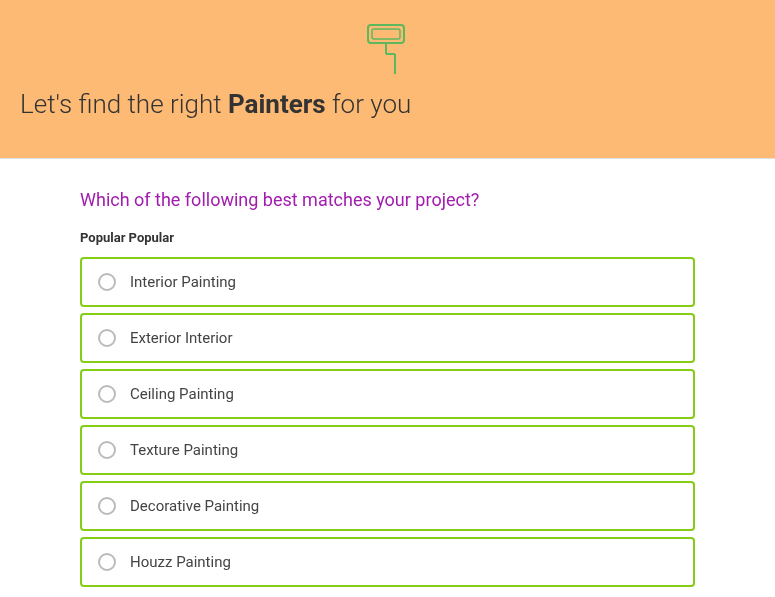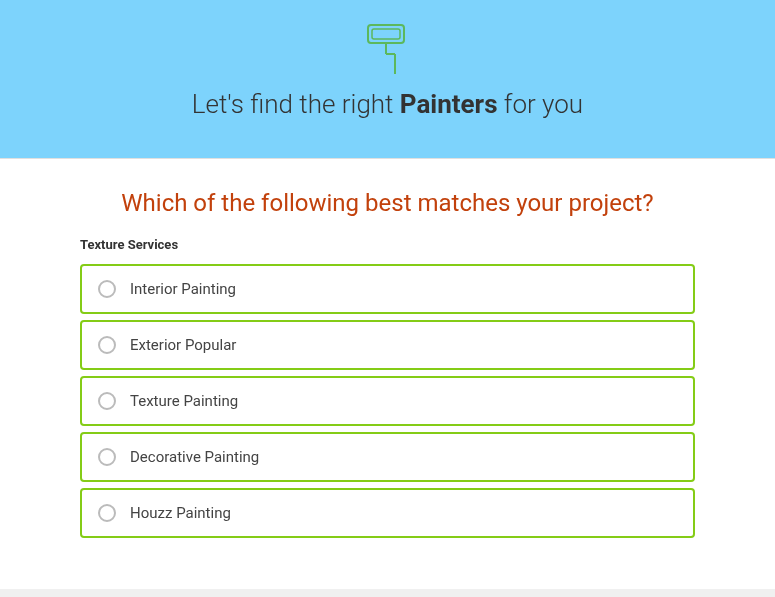--- a/index.html
+++ b/index.html
@@ -16,22 +16,22 @@
     }
 
     .page-wrapper {
       width: 775px;
       min-height: 597px;
       background: #f0f0f0;
     }
 
     
     .header-section {
-      background: #7dd3fc;
-      text-align: center;
+      background: #fdba74;
+      text-align: left;
       padding: 24px 20px 28px;
       border-bottom: 1px solid #e0e0e0;
     }
 
     .paint-roller-icon {
       display: flex;
       justify-content: center;
       align-items: center;
       margin-bottom: 12px;
     }
@@ -55,25 +55,24 @@
 
     
     .main-content {
       background: #fff;
       margin: 0;
       padding: 30px 80px 30px;
       min-height: 430px;
     }
 
     .question-text {
-      font-size: 24px;
-      color: #c2410c;
+      font-size: 18px;
+      color: #a21caf;
       margin-bottom: 20px;
       font-weight: 400;
-      text-align: center;
     }
 
     .section-label {
       font-size: 13px;
       font-weight: 700;
       color: #333;
       margin-bottom: 12px;
     }
 
     .options-list {
@@ -130,30 +129,34 @@
     </div>
 
     <h1 class="header-title">
       <span>Let's find the right </span><strong>Painters</strong><span> for you</span>
     </h1>
   </div>
 
   <div class="main-content">
 
     <p class="question-text">Which of the following best matches your project?</p>
-    <p class="section-label">Texture Services</p>
+    <p class="section-label">Popular Popular</p>
 
     <ul class="options-list">
       <li class="option-item">
         <div class="radio-circle"></div>
         <span class="option-label">Interior Painting</span>
       </li>
       <li class="option-item">
         <div class="radio-circle"></div>
-        <span class="option-label">Exterior Popular</span>
+        <span class="option-label">Exterior Interior</span>
+      </li>
+      <li class="option-item">
+        <div class="radio-circle"></div>
+        <span class="option-label">Ceiling Painting</span>
       </li>
       <li class="option-item">
         <div class="radio-circle"></div>
         <span class="option-label">Texture Painting</span>
       </li>
       <li class="option-item">
         <div class="radio-circle"></div>
         <span class="option-label">Decorative Painting</span>
       </li>
       <li class="option-item">

